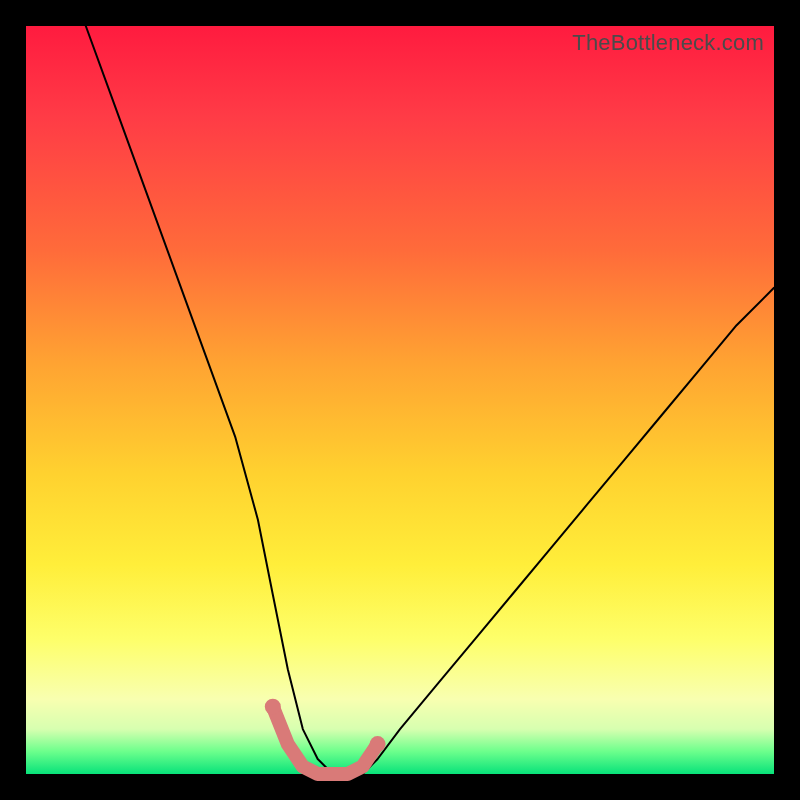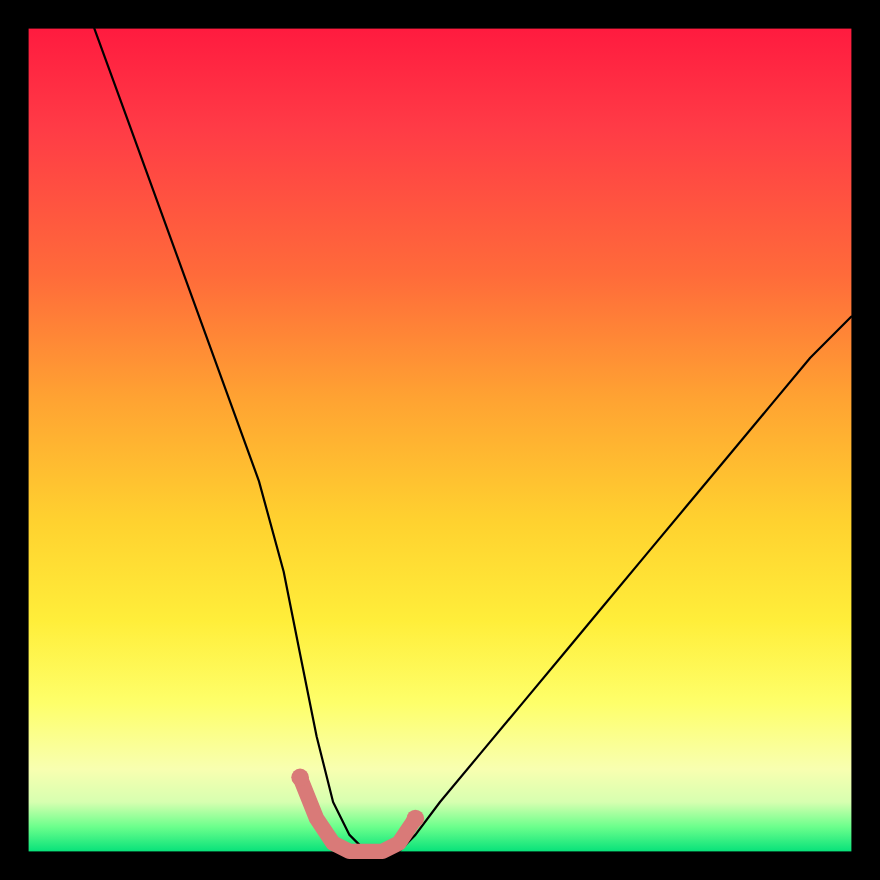--- a/index.html
+++ b/index.html
@@ -57,20 +57,21 @@
     height: 748px;
     overflow: visible;
   }
 </style>
 </head>
 <body>
 
 <div class="frame">
   <div class="plot-area">
 
+    <div class="watermark">TheBottleneck.com</div>
 
     <svg class="curve" viewBox="0 0 748 748" preserveAspectRatio="none">
       <path fill="none" stroke="#000" stroke-width="2" stroke-linecap="round" stroke-linejoin="round" d="M59.8 0.0 L89.8 82.3 L119.7 164.6 L149.6 246.8 L179.5 329.1 L209.4 411.4 L231.9 493.7 L246.8 568.5 L261.8 643.3 L276.8 703.1 L291.7 733.0 L306.7 748.0 L321.6 748.0 L336.6 748.0 L351.6 733.0 L374.0 703.1 L411.4 658.2 L448.8 613.4 L486.2 568.5 L523.6 523.6 L561.0 478.7 L598.4 433.8 L635.8 389.0 L673.2 344.1 L710.6 299.2 L748.0 261.8"></path>
       <path fill="none" stroke="#d97a78" stroke-width="14" stroke-linecap="round" stroke-linejoin="round" d="M246.8 680.7 L261.8 718.1 L276.8 740.5 L291.7 748.0 L306.7 748.0 L321.6 748.0 L336.6 740.5 L351.6 718.1"></path>
       <g>
           <circle cx="246.8" cy="680.7" r="8" fill="#d97a78"></circle>
           <circle cx="351.6" cy="718.1" r="8" fill="#d97a78"></circle>
         </g>
     </svg>
 

